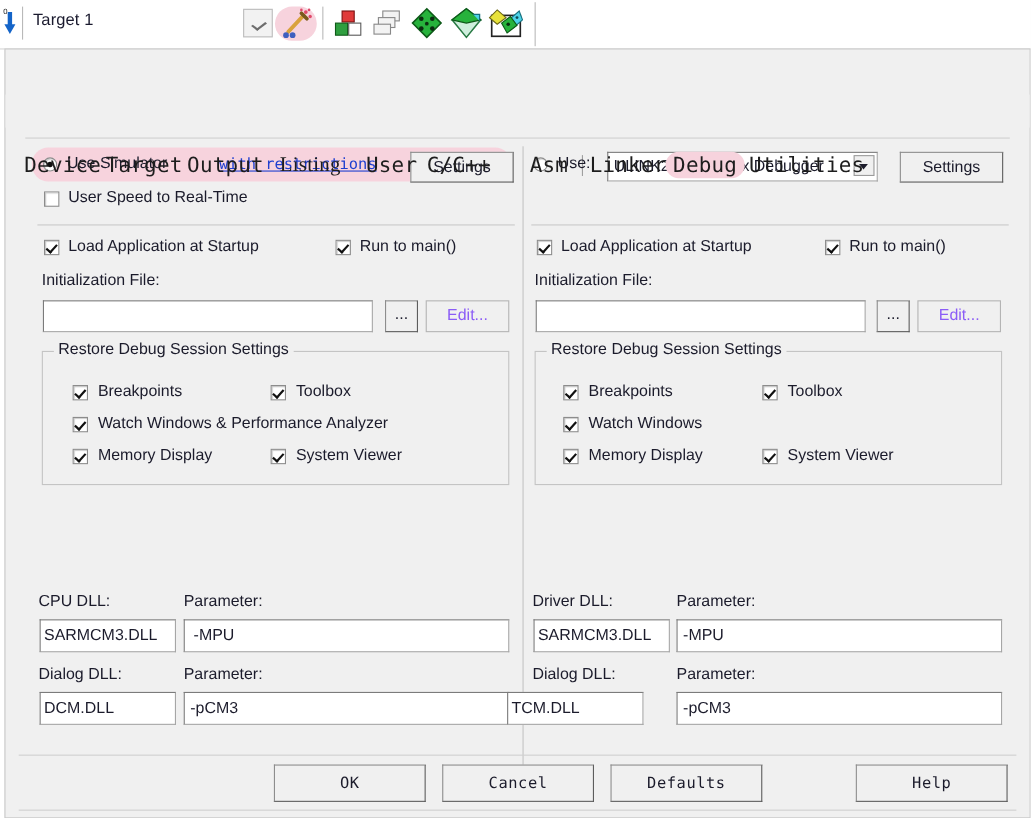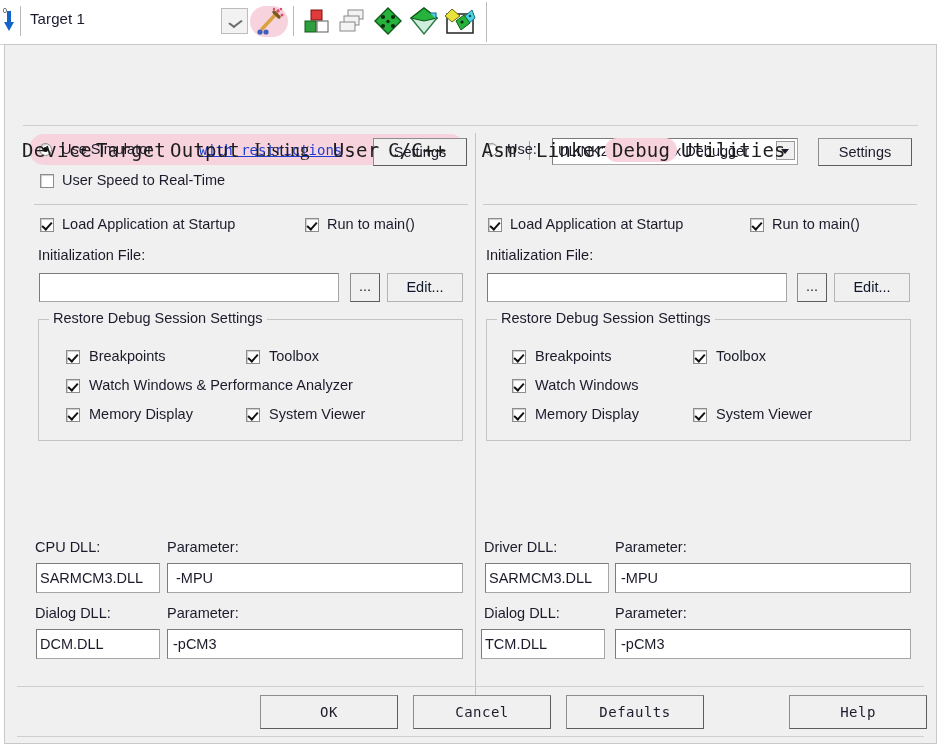--- a/index.html
+++ b/index.html
@@ -247,26 +247,25 @@
     border: 1px solid #8d8d8d;
     border-right-color: #5d5d5d;
     border-bottom-color: #5d5d5d;
     box-sizing: border-box;
     font-size: 14.5px;
     color: #1b1b2b;
     text-align: center;
     white-space: nowrap;
     cursor: default;
   }
-  .btn.dis { color: #0f172a; border-color: #b4b4b4; }
+  .btn.dis { color: #8b5cf6; border-color: #b4b4b4; }
   .btn.mono {
     font-family: "DejaVu Sans Mono", "Liberation Mono", monospace;
     font-size: 14px;
     letter-spacing: .5px;
-    margin-left: 11px;
   }
 
   
   .tf {
     position: absolute;
     background: #ffffff;
     border: 1px solid #a6a6a6;
     border-top-color: #7b7b7b;
     border-left-color: #7b7b7b;
     box-sizing: border-box;
@@ -537,21 +536,21 @@
     <div class="cb on" style="left:688px; top:363px;"></div>
     <div class="lbl" style="left:711px; top:361px;">System Viewer</div>
 
     <div class="lbl" style="left:479px; top:494px;">Driver DLL:</div>
     <div class="lbl" style="left:610px; top:494px;">Parameter:</div>
     <div class="tf" style="left:480px; top:518px; width:124px; height:30px;">SARMCM3.DLL</div>
     <div class="tf" style="left:610px; top:518px; width:296px; height:30px; padding-left:5px;">-MPU</div>
 
     <div class="lbl" style="left:479px; top:560px;">Dialog DLL:</div>
     <div class="lbl" style="left:610px; top:560px;">Parameter:</div>
-    <div class="tf" style="left:476px; top:584px; width:124px; height:30px;">TCM.DLL</div>
+    <div class="tf" style="left:456px; top:584px; width:124px; height:30px;">TCM.DLL</div>
     <div class="tf" style="left:610px; top:584px; width:296px; height:30px; padding-left:5px;">-pCM3</div>
 
     <div class="footline" style="top:641px;"></div>
     <div class="footline" style="top:691px;"></div>
 
     <div class="btn mono" style="left:244px; top:650px; width:138px; height:34px; line-height:32px;">OK</div>
     <div class="btn mono" style="left:550px; top:650px; width:138px; height:34px; line-height:32px;">Defaults</div>
     <div class="btn mono" style="left:397px; top:650px; width:138px; height:34px; line-height:32px;">Cancel</div>
     <div class="btn mono" style="left:773px; top:650px; width:138px; height:34px; line-height:32px;">Help</div>
 

